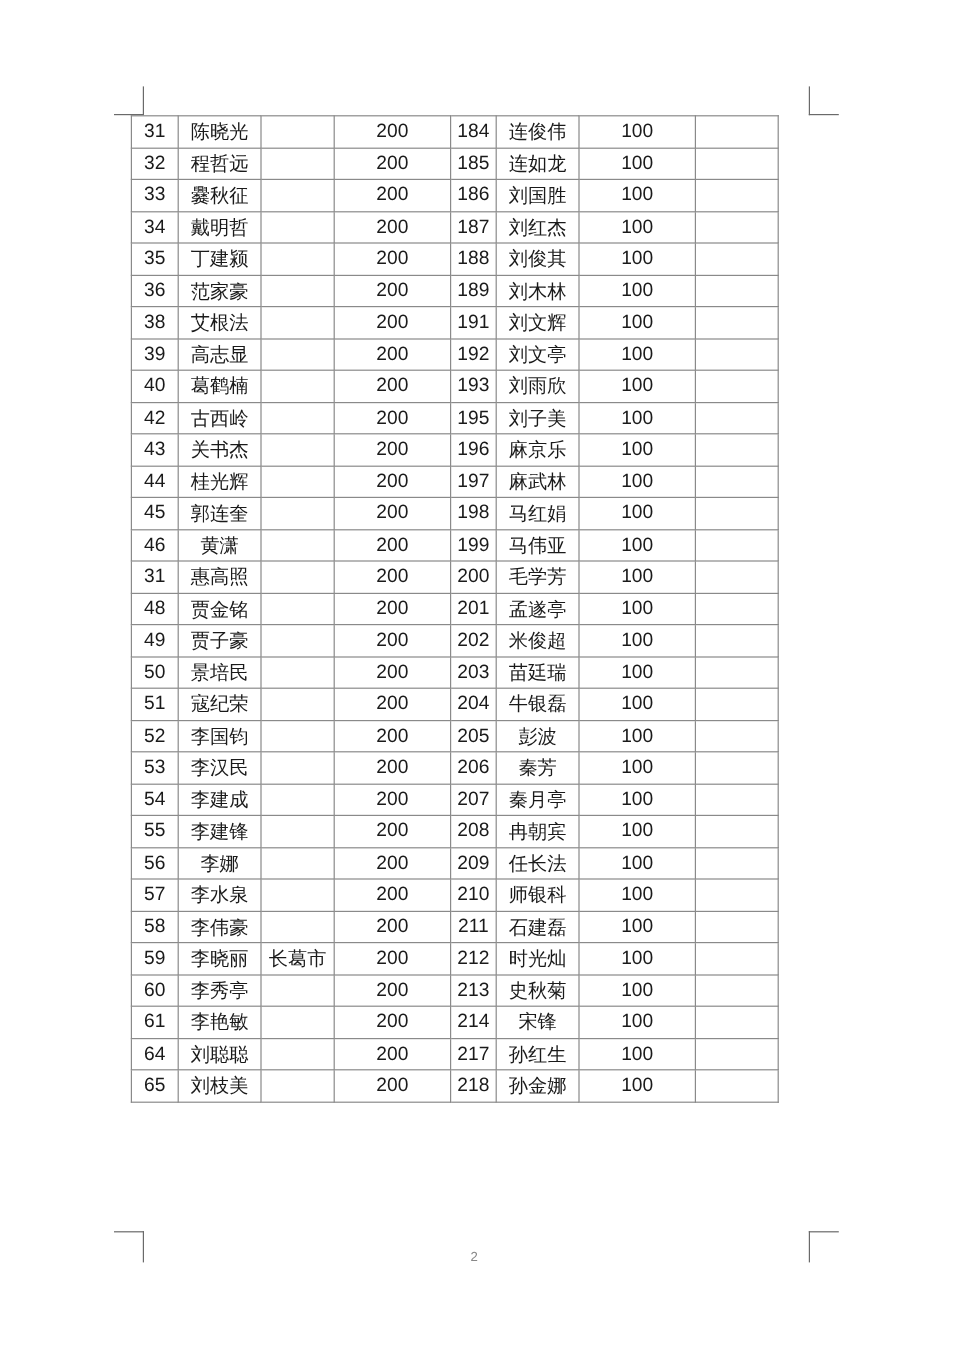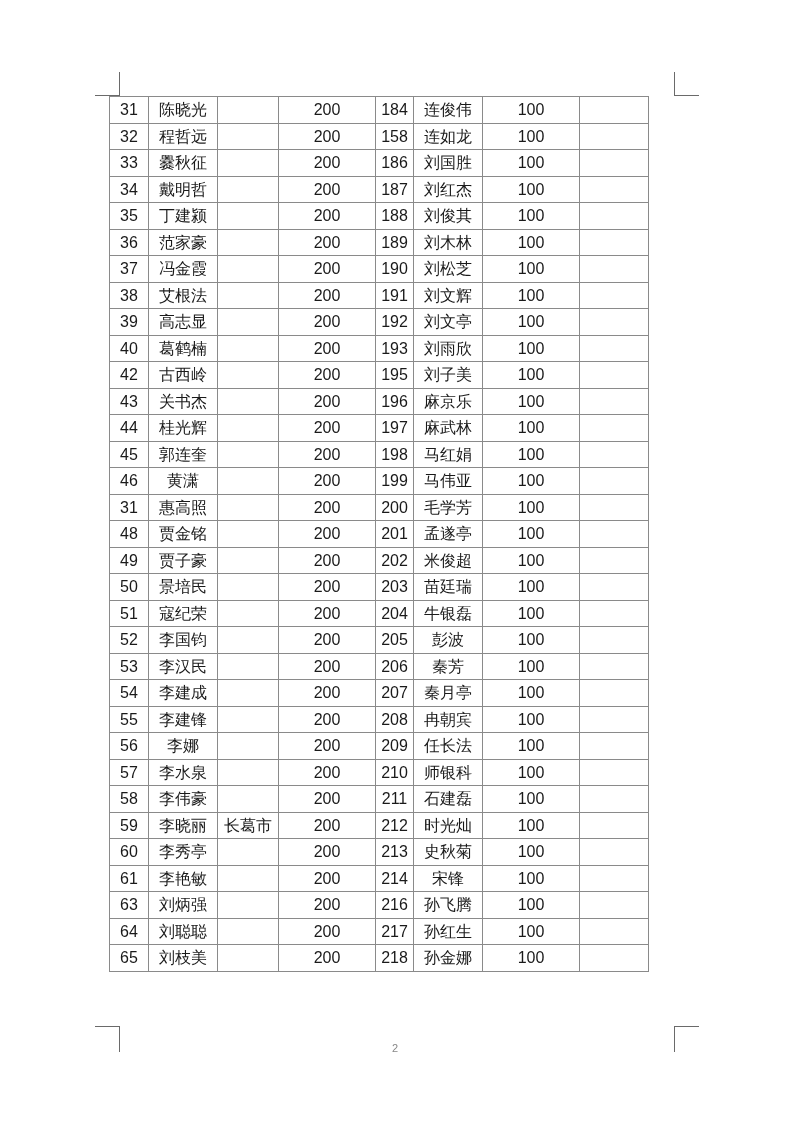--- a/index.html
+++ b/index.html
@@ -55,21 +55,21 @@
         <td class="num">184</td>
         <td class="name">连俊伟</td>
         <td class="amt">100</td>
         <td class="name"></td>
       </tr>
       <tr>
         <td class="num">32</td>
         <td class="name">程哲远</td>
         <td class="name"></td>
         <td class="amt">200</td>
-        <td class="num">158</td>
+        <td class="num">185</td>
         <td class="name">连如龙</td>
         <td class="amt">100</td>
         <td class="name"></td>
       </tr>
       <tr>
         <td class="num">33</td>
         <td class="name">爨秋征</td>
         <td class="name"></td>
         <td class="amt">200</td>
         <td class="num">186</td>
@@ -97,30 +97,20 @@
         <td class="amt">100</td>
         <td class="name"></td>
       </tr>
       <tr>
         <td class="num">36</td>
         <td class="name">范家豪</td>
         <td class="name"></td>
         <td class="amt">200</td>
         <td class="num">189</td>
         <td class="name">刘木林</td>
-        <td class="amt">100</td>
-        <td class="name"></td>
-      </tr>
-      <tr>
-        <td class="num">37</td>
-        <td class="name">冯金霞</td>
-        <td class="name"></td>
-        <td class="amt">200</td>
-        <td class="num">190</td>
-        <td class="name">刘松芝</td>
         <td class="amt">100</td>
         <td class="name"></td>
       </tr>
       <tr>
         <td class="num">38</td>
         <td class="name">艾根法</td>
         <td class="name"></td>
         <td class="amt">200</td>
         <td class="num">191</td>
         <td class="name">刘文辉</td>
@@ -337,30 +327,20 @@
         <td class="amt">100</td>
         <td class="name"></td>
       </tr>
       <tr>
         <td class="num">61</td>
         <td class="name">李艳敏</td>
         <td class="name"></td>
         <td class="amt">200</td>
         <td class="num">214</td>
         <td class="name">宋锋</td>
-        <td class="amt">100</td>
-        <td class="name"></td>
-      </tr>
-      <tr>
-        <td class="num">63</td>
-        <td class="name">刘炳强</td>
-        <td class="name"></td>
-        <td class="amt">200</td>
-        <td class="num">216</td>
-        <td class="name">孙飞腾</td>
         <td class="amt">100</td>
         <td class="name"></td>
       </tr>
       <tr>
         <td class="num">64</td>
         <td class="name">刘聪聪</td>
         <td class="name"></td>
         <td class="amt">200</td>
         <td class="num">217</td>
         <td class="name">孙红生</td>

